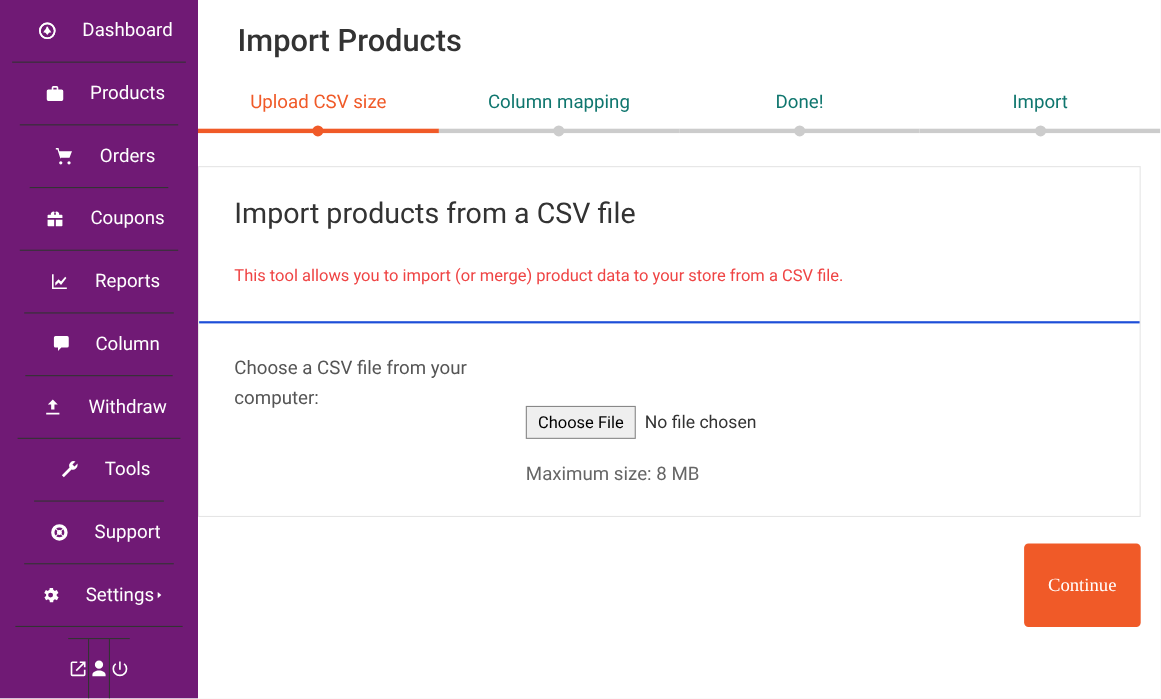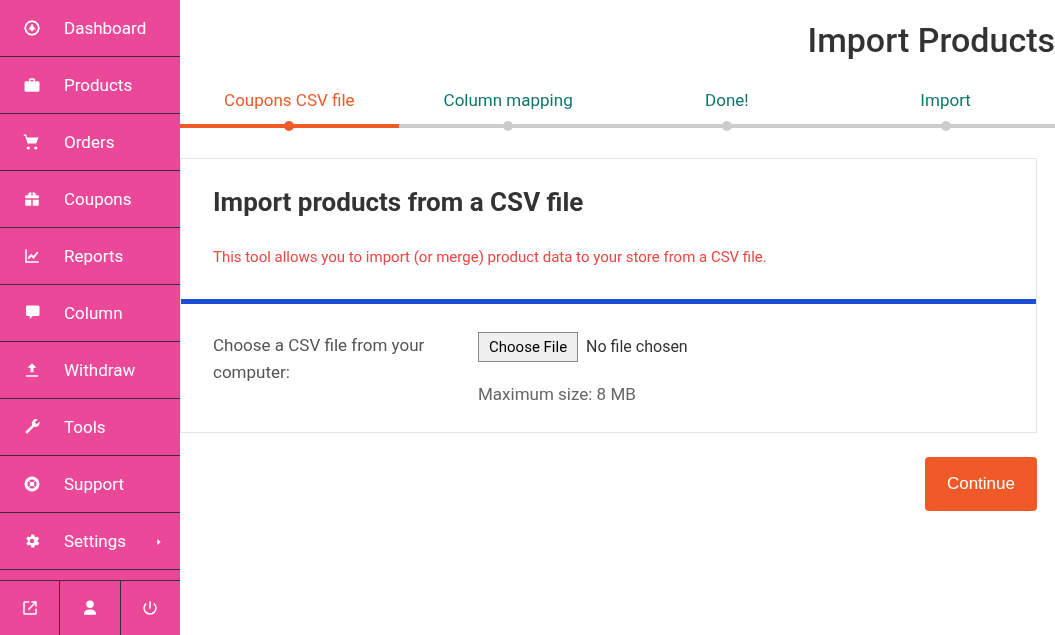--- a/index.html
+++ b/index.html
@@ -10,24 +10,25 @@
     body {
       font-family: -apple-system, BlinkMacSystemFont, "Segoe UI", Roboto, "Helvetica Neue", Arial, sans-serif;
       background: #f5f5f5;
       display: flex;
       width: 1055px;
       height: 635px;
       overflow: hidden;
     }
     .sidebar {
       width: 180px;
-      background: #ec4899;
+      background: #701a75;
       display: flex;
       flex-direction: column;
       height: 100%;
+      align-items: center;
     }
     .sidebar-item {
       display: flex;
       align-items: center;
       padding: 18px 12px;
       color: #fff;
       font-size: 17px;
       cursor: pointer;
       border-bottom: 1px solid #333;
       position: relative;
@@ -75,25 +76,24 @@
       height: 18px;
       fill: #fff;
     }
     .main {
       flex: 1;
       padding: 20px 0;
       background: #fff;
       overflow-y: auto;
     }
     .page-title {
-      font-size: 34px;
+      font-size: 28px;
       font-weight: 500;
       color: #333;
       padding: 0 0 30px 36px;
-      text-align: right;
     }
     .progress-steps {
       display: flex;
       margin: 0 0 30px 0;
     }
     .step {
       flex: 1;
       text-align: center;
       position: relative;
       padding-bottom: 18px;
@@ -132,48 +132,49 @@
     .card {
       margin: 0 18px 0 0;
       border: 1px solid #e5e5e5;
       background: #fff;
     }
     .card-header {
       padding: 28px 32px;
     }
     .card-title {
       font-size: 26px;
-      font-weight: 700;
+      font-weight: 400;
       color: #333;
       margin-bottom: 28px;
     }
     .card-desc {
       font-size: 15px;
       color: #ef4444;
       line-height: 1.7;
     }
     .card-body {
-      border-top: 5px solid #1d4ed8;
+      border-top: 2px solid #1d4ed8;
       padding: 28px 32px;
       display: flex;
     }
     .field-label {
       width: 265px;
       font-size: 17px;
       color: #555;
       line-height: 1.6;
     }
     .field-control {
       flex: 1;
     }
     .file-row {
       display: flex;
       align-items: center;
       gap: 8px;
       margin-bottom: 22px;
+      margin-top: 47px;
     }
     .choose-file-btn {
       background: #efefef;
       border: 1px solid #888;
       padding: 5px 10px;
       font-size: 15px;
       cursor: pointer;
       font-family: inherit;
     }
     .file-status {
@@ -186,25 +187,25 @@
     }
     .actions {
       display: flex;
       justify-content: flex-end;
       padding: 24px 18px 0 0;
     }
     .continue-btn {
       background: #f05a28;
       color: #fff;
       border: none;
-      padding: 17px 22px;
+      padding: 28px 22px;
       font-size: 17px;
       border-radius: 4px;
       cursor: pointer;
-      font-family: Liberation Sans, sans-serif;
+      font-family: Liberation Serif, serif;
     }
   </style>
 </head>
 <body>
 
 <nav class="sidebar">
   <div class="sidebar-item">
     <span class="icon">
       <svg viewBox="0 0 24 24">
           <path d="M12 2a10 10 0 1 0 10 10A10 10 0 0 0 12 2zm0 18a8 8 0 1 1 8-8 8 8 0 0 1-8 8zm-1-13h2v5h3l-4 5-4-5h3z"></path>
@@ -318,21 +319,21 @@
         </svg>
     </div>
   </div>
 </nav>
 
 <main class="main">
   <h1 class="page-title">Import Products</h1>
 
   <div class="progress-steps">
     <div class="step active">
-      <span class="step-label">Coupons CSV file</span>
+      <span class="step-label">Upload CSV size</span>
       <div class="step-bar"></div>
       <div class="step-dot"></div>
     </div>
     <div class="step">
       <span class="step-label">Column mapping</span>
       <div class="step-bar"></div>
       <div class="step-dot"></div>
     </div>
     <div class="step">
       <span class="step-label">Done!</span>

